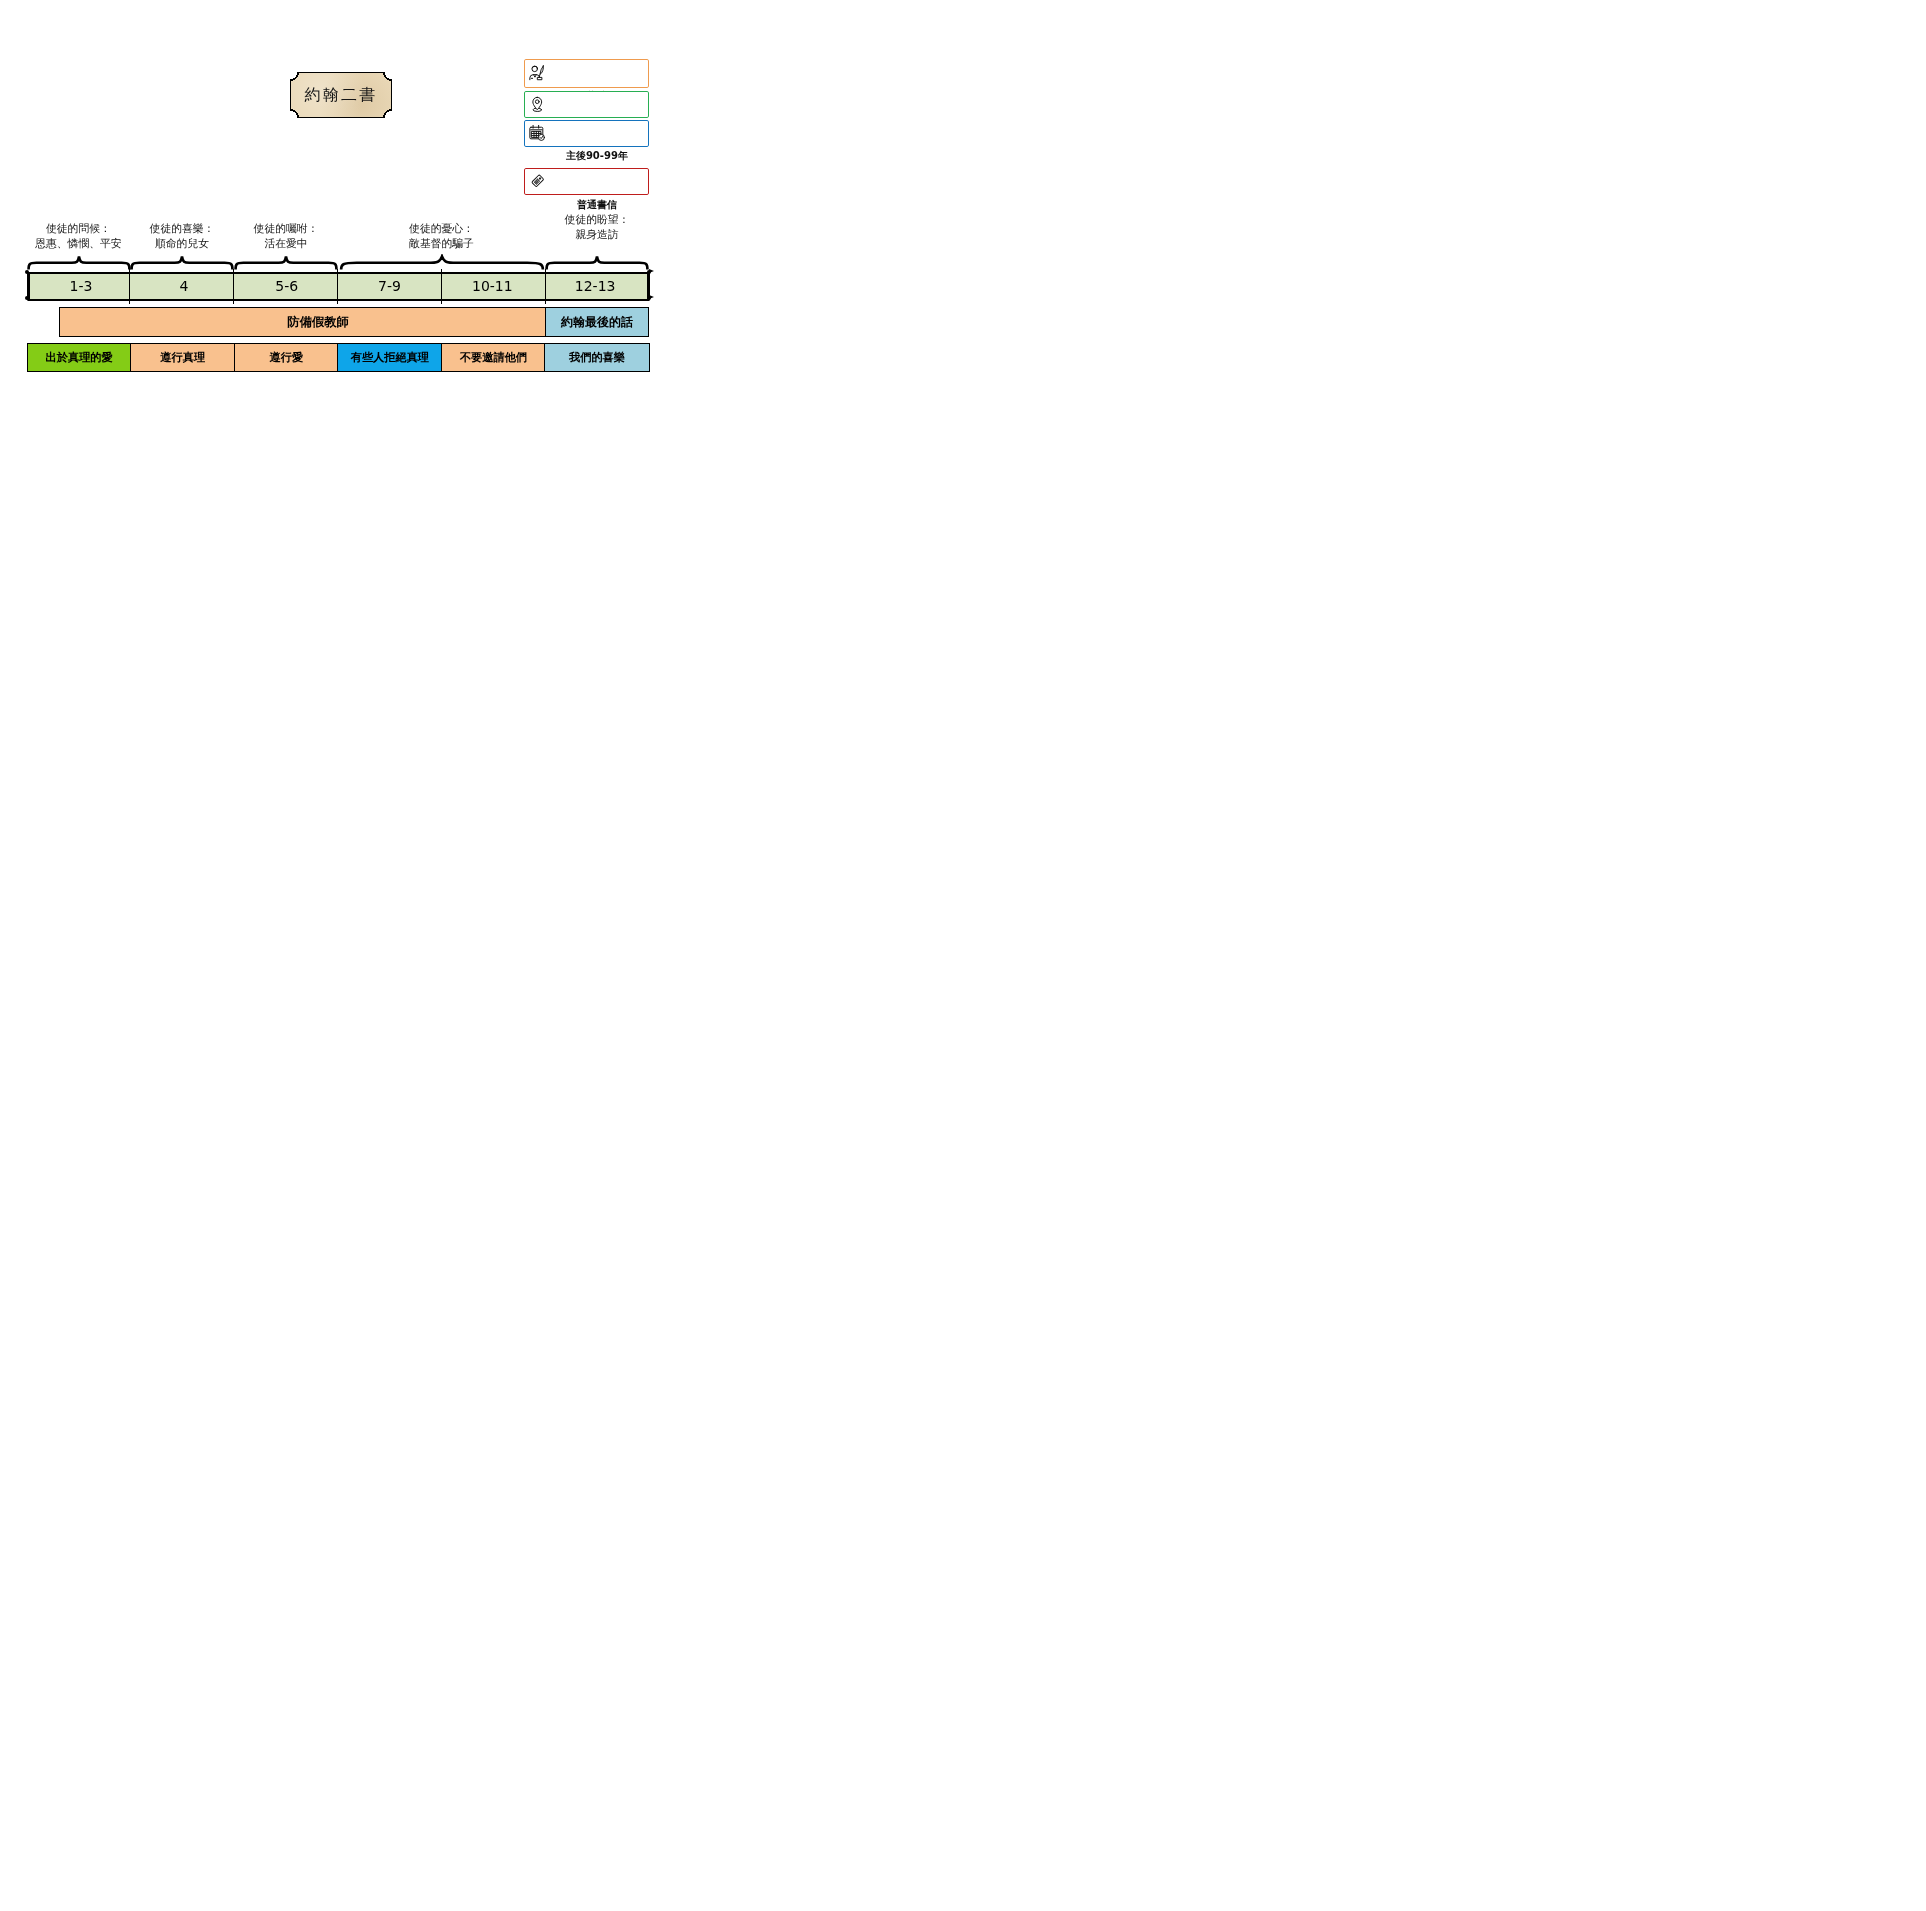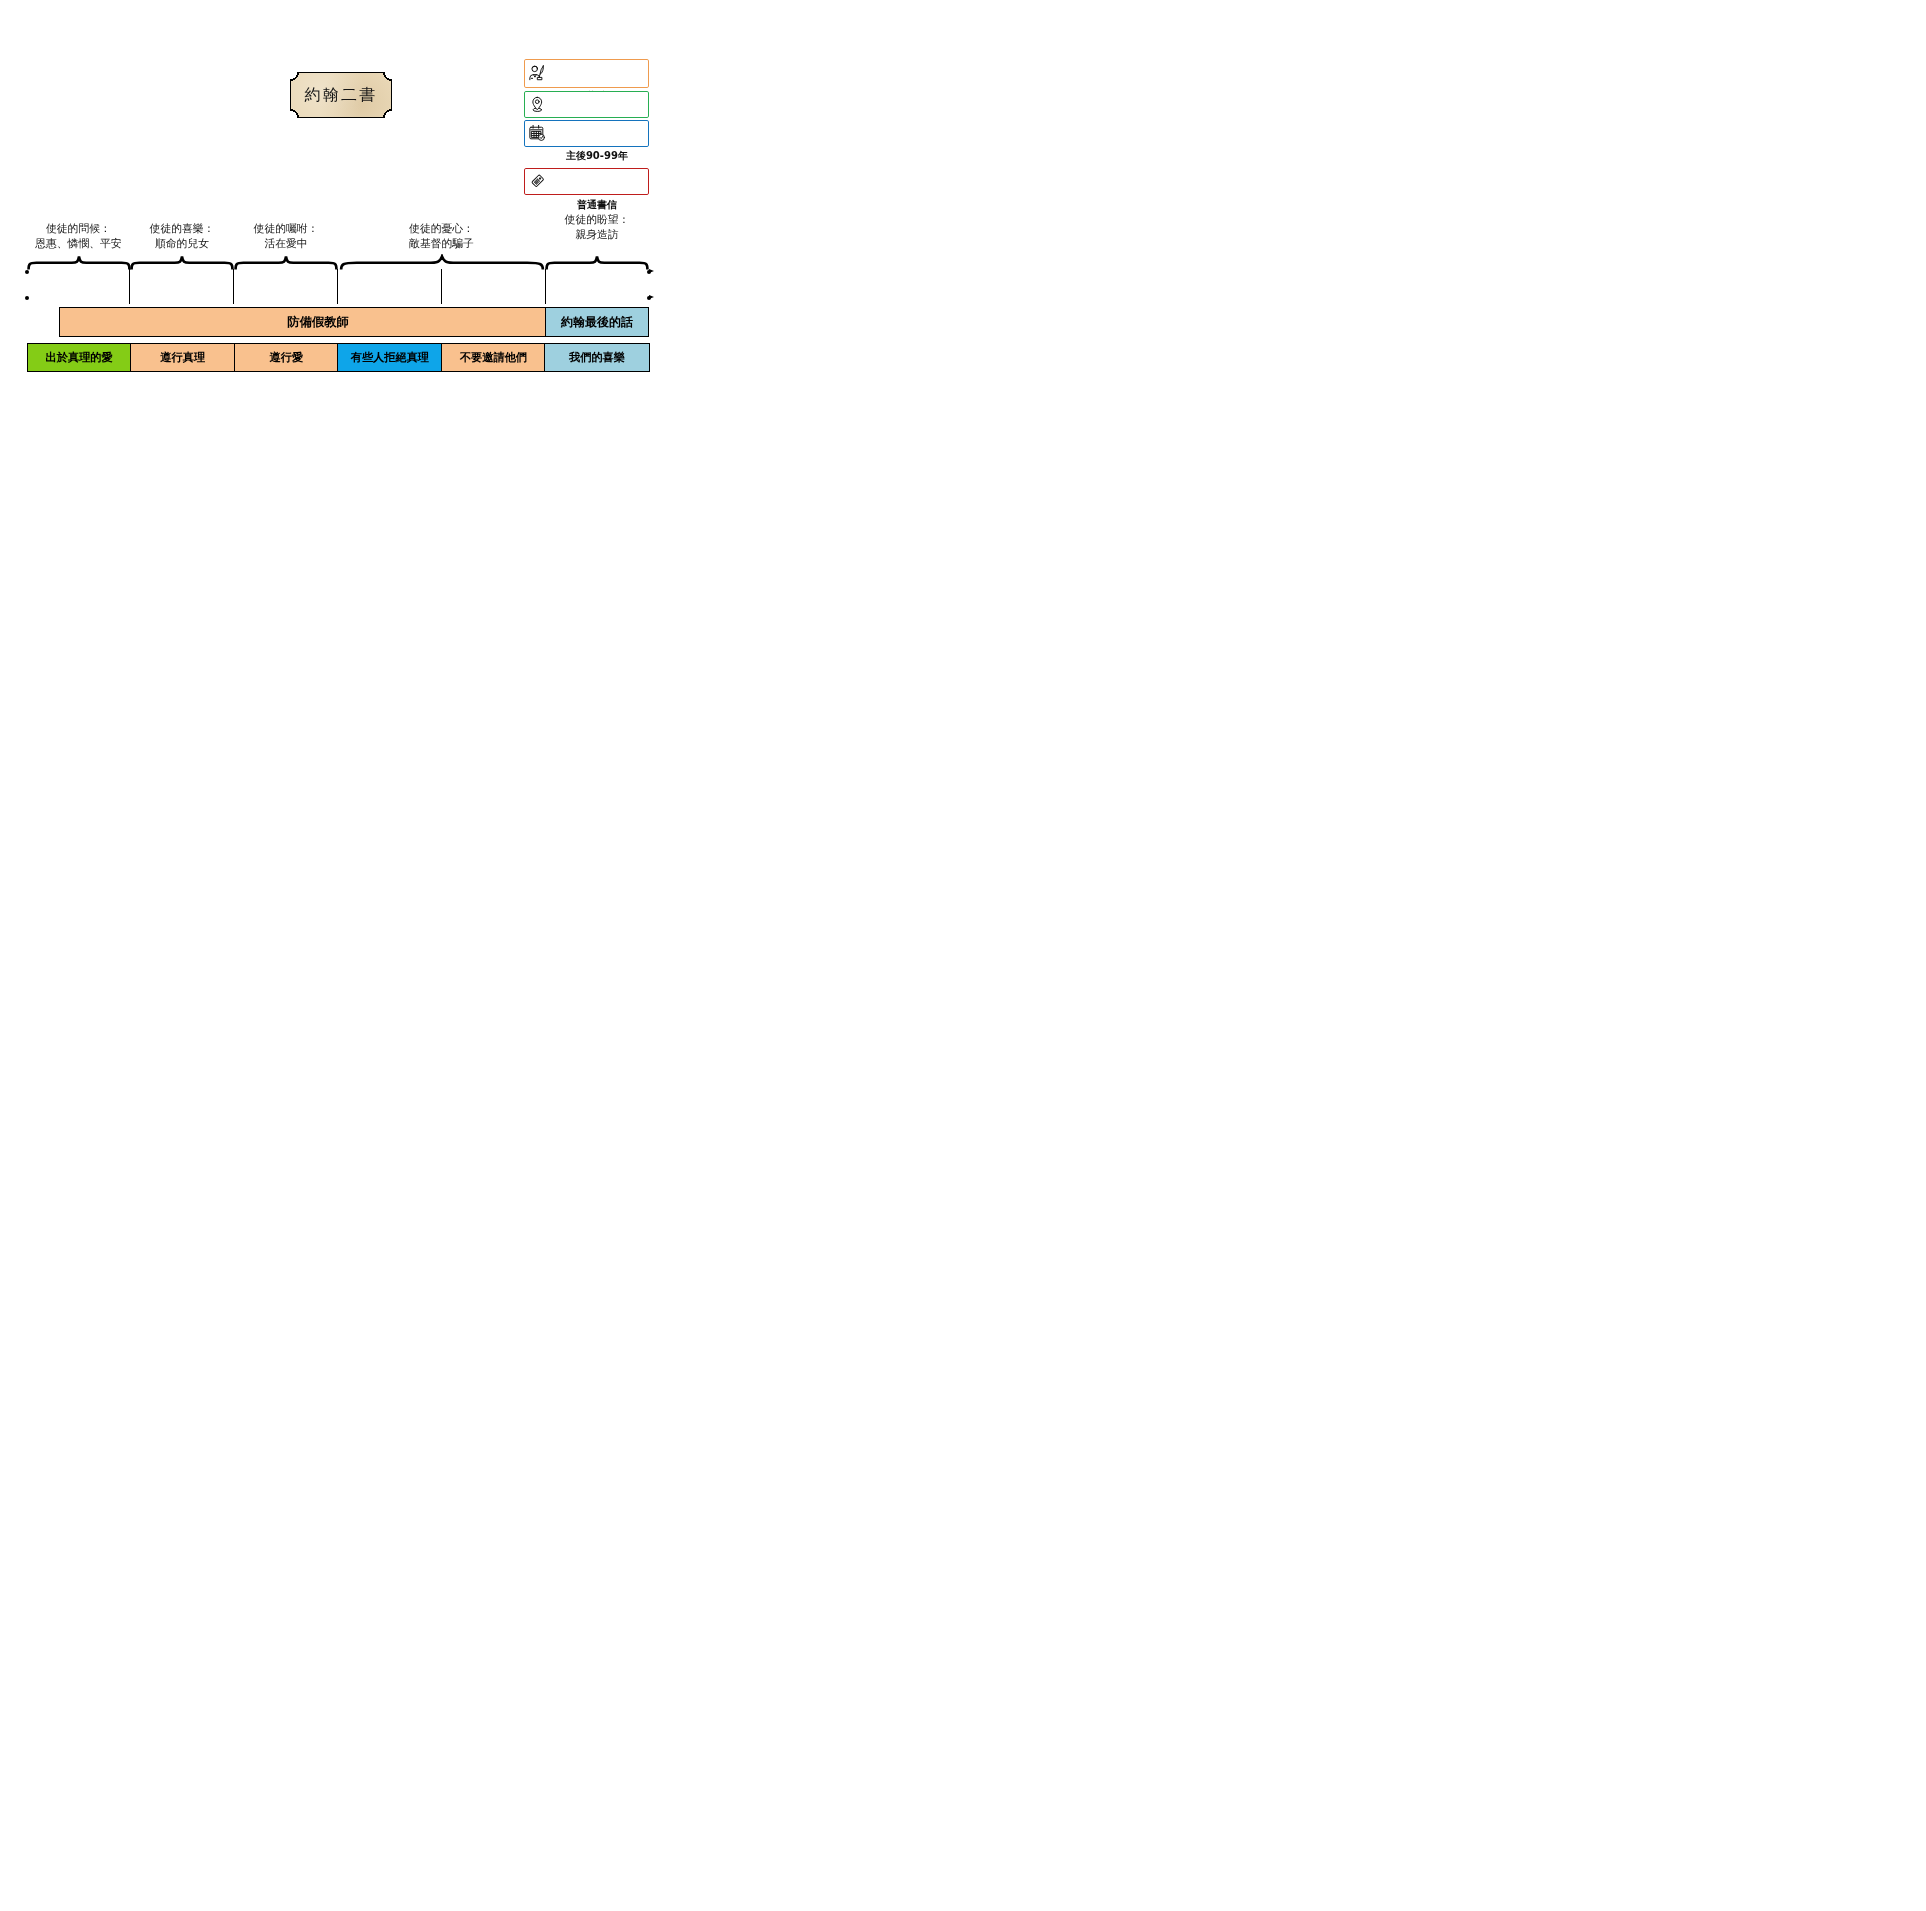--- a/index.html
+++ b/index.html
@@ -171,20 +171,28 @@
     <svg viewBox="0 0 200 40" preserveAspectRatio="none">
         <path d="M3,39 C3,26 4,22 18,22 L86,22 C96,22 98,20 100,6 C102,20 104,22 114,22 L182,22 C196,22 197,26 197,39" fill="none" stroke="#000" stroke-width="2.6" vector-effect="non-scaling-stroke"></path>
       </svg>
   </div>
   <div class="brace" style="left:545px;top:254px;width:104px;">
     <svg viewBox="0 0 200 40" preserveAspectRatio="none">
         <path d="M3,39 C3,26 4,22 18,22 L86,22 C96,22 98,20 100,6 C102,20 104,22 114,22 L182,22 C196,22 197,26 197,39" fill="none" stroke="#000" stroke-width="2.6" vector-effect="non-scaling-stroke"></path>
       </svg>
   </div>
 
+  <div class="verse-row" style="background-color: rgb(216, 228, 194);">
+    <div class="verse-cell">1-3</div>
+    <div class="verse-cell">4</div>
+    <div class="verse-cell">5-6</div>
+    <div class="verse-cell">7-9</div>
+    <div class="verse-cell">10-11</div>
+    <div class="verse-cell">12-13</div>
+  </div>
   <div class="tick" style="left:129px;"></div>
   <div class="tick" style="left:233px;"></div>
   <div class="tick" style="left:337px;"></div>
   <div class="tick" style="left:441px;"></div>
   <div class="tick" style="left:545px;"></div>
   <div class="knob" style="left:25px;top:270px;"></div>
   <div class="knob" style="left:25px;top:296px;"></div>
   <div class="knob" style="left:647px;top:270px;"></div>
   <div class="knob" style="left:647px;top:296px;"></div>
   <div class="arrow-tip" style="left:649px;top:269px;"></div>

